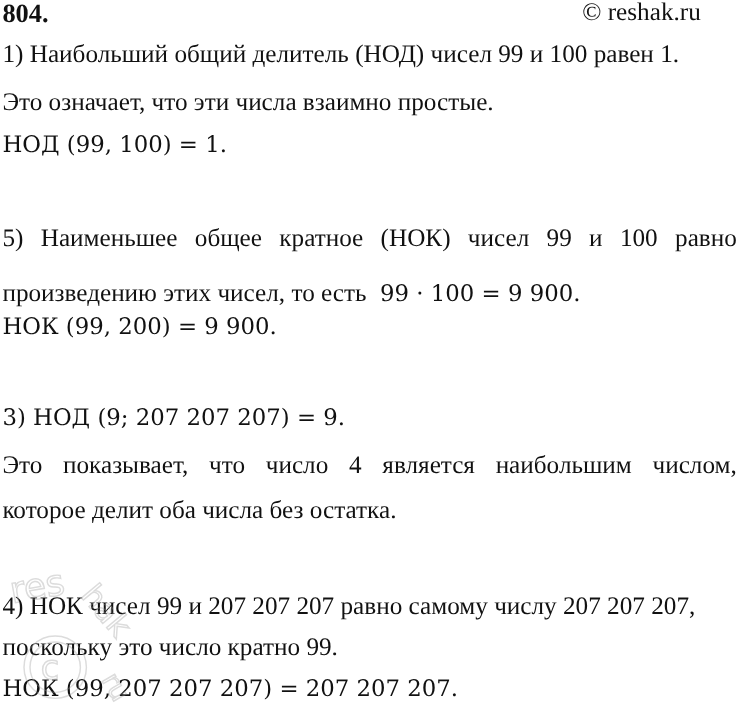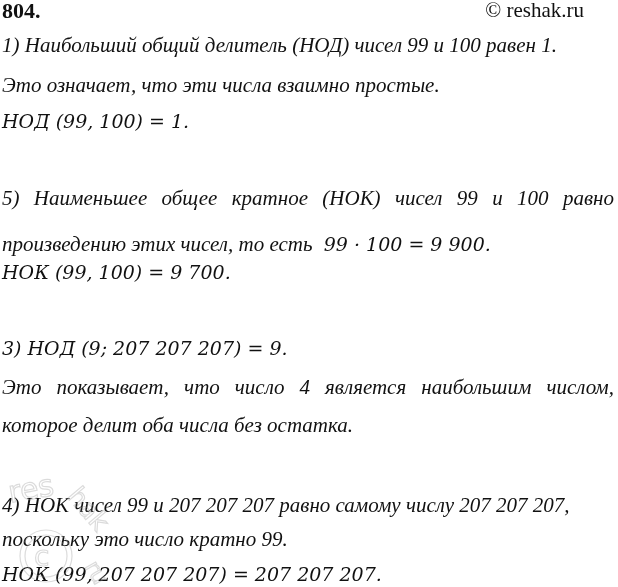--- a/index.html
+++ b/index.html
@@ -10,21 +10,21 @@
     .header { position: absolute; top: 0; left: 0; width: 588px; height: 26px; }
     .task-number {
       position: absolute; left: 2px; top: -2px;
       font-weight: bold; font-size: 22px;
     }
     .copyright {
       position: absolute; right: 4px; top: -2px;
       font-size: 21px;
     }
     .line {
-      position: absolute; left: 2px; font-size: 21px; white-space: nowrap; font-style: italic;
+      position: absolute; left: 2px; font-size: 21px; white-space: nowrap;
     }
     .math { font-family: "DejaVu Serif", serif; font-size: 19px; }
     .justify {
       width: 612px; text-align: justify; text-align-last: justify; white-space: normal;
     }
     .watermark {
       position: absolute; left: 6px; top: 468px; width: 110px; height: 119px;
       pointer-events: none; opacity: 0.35;
     }
   </style>
@@ -38,21 +38,21 @@
 
 <div class="line" style="top:33px;">1) Наибольший общий делитель (НОД) чисел 99 и 100 равен 1.</div>
 <div class="line" style="top:73px;">Это означает, что эти числа взаимно простые.</div>
 <div class="line math" style="top:110px;">НОД (99, 100) = 1.</div>
 
 <div class="line justify" style="top:186px;">5) Наименьшее общее кратное (НОК) чисел 99 и 100 равно</div>
 <div class="line" style="top:232px;">
   <span>произведению этих чисел, то есть</span>
   <span class="math" style="margin-left:6px;">99 · 100 = 9 900.</span>
 </div>
-<div class="line math" style="top:261px;">НОК (99, 100) = 9 700.</div>
+<div class="line math" style="top:261px;">НОК (99, 200) = 9 900.</div>
 
 <div class="line math" style="top:337px;">3) НОД (9;  207 207 207) = 9.</div>
 <div class="line justify" style="top:375px;">Это показывает, что число 4 является наибольшим числом,</div>
 <div class="line" style="top:413px;">которое делит оба числа без остатка.</div>
 
 <div class="line" style="top:493px;">4) НОК чисел 99 и 207 207 207 равно самому числу 207 207 207,</div>
 <div class="line" style="top:527px;">поскольку это число кратно 99.</div>
 <div class="line math" style="top:563px;">НОК (99, 207 207 207) = 207 207 207.</div>
 
 <svg class="watermark" viewBox="0 0 110 119">

